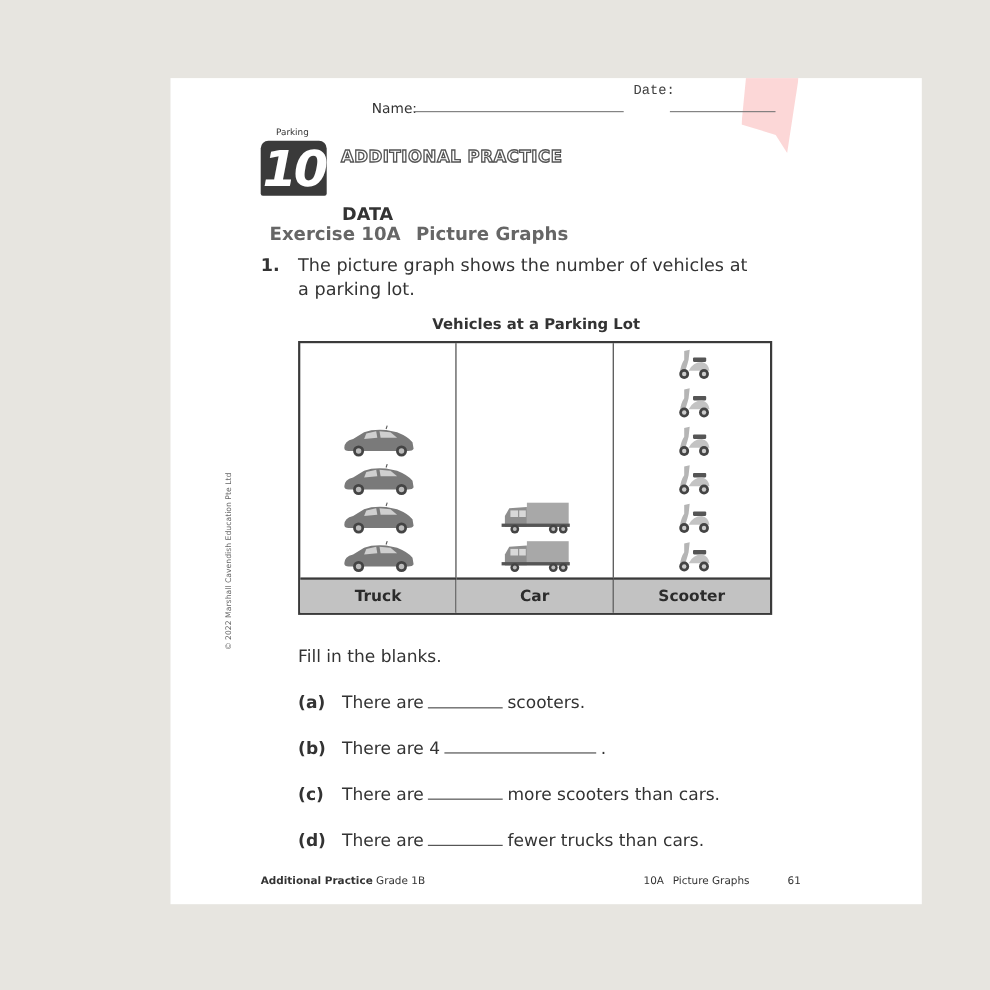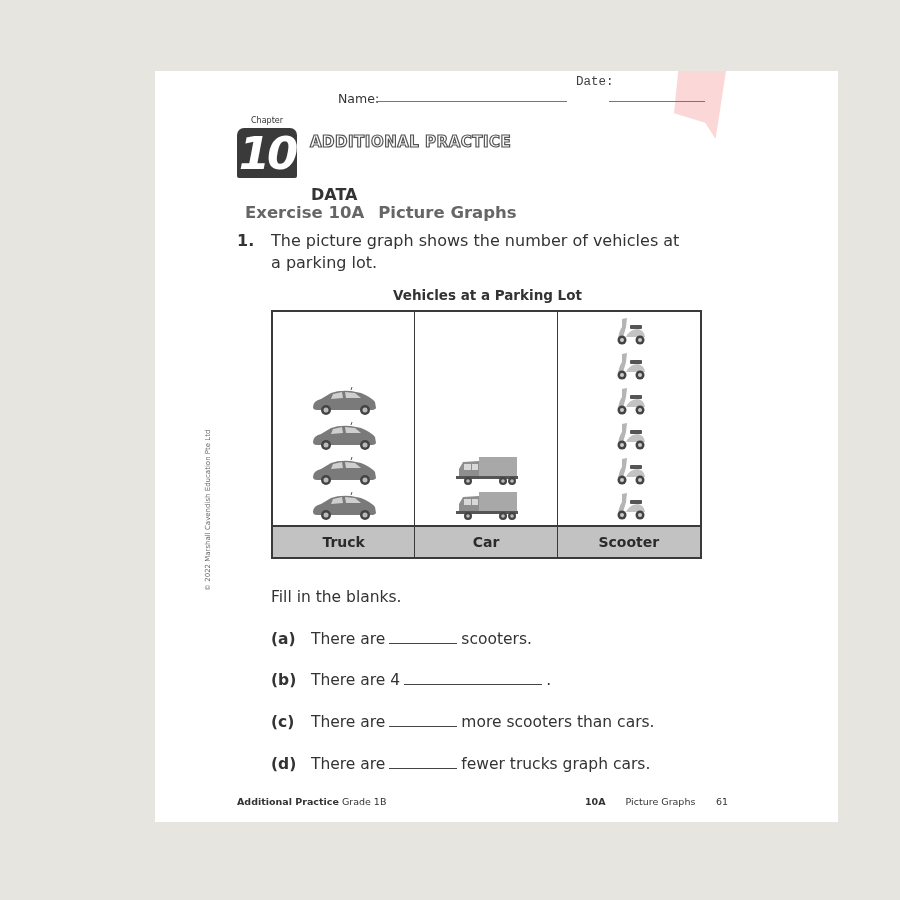--- a/index.html
+++ b/index.html
@@ -76,41 +76,41 @@
 
   .fill-instr { left: 116px; top: 517px; font-size: 15.5px; color: #333; }
   .item { left: 116px; font-size: 15.5px; color: #333; white-space: nowrap; }
   .item .lbl { font-weight: bold; display: inline-block; width: 35px; }
   .blank { display: inline-block; width: 68px; border-bottom: 1.5px solid #444; height: 14px; margin: 0 4px; }
   .blank.long { width: 138px; }
 
   .footer-left { left: 82px; top: 725px; font-size: 9.5px; color: #333; }
   .footer-left b { font-weight: bold; }
   .footer-mid { left: 430px; top: 725px; font-size: 9.5px; color: #333; }
-  .footer-mid b { font-weight: bold; margin-right: 20px; }
+  .footer-mid b { font-weight: normal; margin-right: 8px; }
   .footer-page { left: 561px; top: 725px; font-size: 9.5px; font-weight: normal; color: #333; }
 
   .copyright {
     left: 49px; top: 520px; font-size: 7px; color: #666;
     transform-origin: left top; transform: rotate(-90deg);
     white-space: nowrap;
   }
 </style>
 </head>
 <body>
 
 <div class="page">
   <div class="ribbon"></div>
 
   <span class="abs name-row">Name:</span>
   <div class="name-line"></div>
   <span class="abs date-label">Date:</span>
   <div class="date-line"></div>
 
-  <span class="abs chapter-label">Chapter</span>
+  <span class="abs chapter-label">Parking</span>
   <div class="abs chapter-badge">10</div>
   <span class="abs ap-title">ADDITIONAL PRACTICE</span>
   <span class="abs data-title">DATA</span>
 
   <div class="abs exercise-title">
     <span>Exercise 10A</span><span class="gap"></span><span>Picture Graphs</span>
   </div>
   <span class="abs q-num">1.</span>
   <div class="abs q-text">The picture graph shows the number of vehicles at a parking lot.</div>
 
@@ -266,21 +266,21 @@
   <div class="abs item" style="top:599px">
     <span class="lbl">(b)</span>
     <span>There are 4</span><span class="blank long"></span><span>.</span>
   </div>
   <div class="abs item" style="top:641px">
     <span class="lbl">(c)</span>
     <span>There are</span><span class="blank"></span><span>more scooters than cars.</span>
   </div>
   <div class="abs item" style="top:683px">
     <span class="lbl">(d)</span>
-    <span>There are</span><span class="blank"></span><span>fewer trucks graph cars.</span>
+    <span>There are</span><span class="blank"></span><span>fewer trucks than cars.</span>
   </div>
 
   <div class="abs footer-left">
     <b>Additional Practice</b>
     <span>Grade 1B</span>
   </div>
   <div class="abs footer-mid">
     <b>10A</b><span>Picture Graphs</span>
   </div>
   <span class="abs footer-page">61</span>

